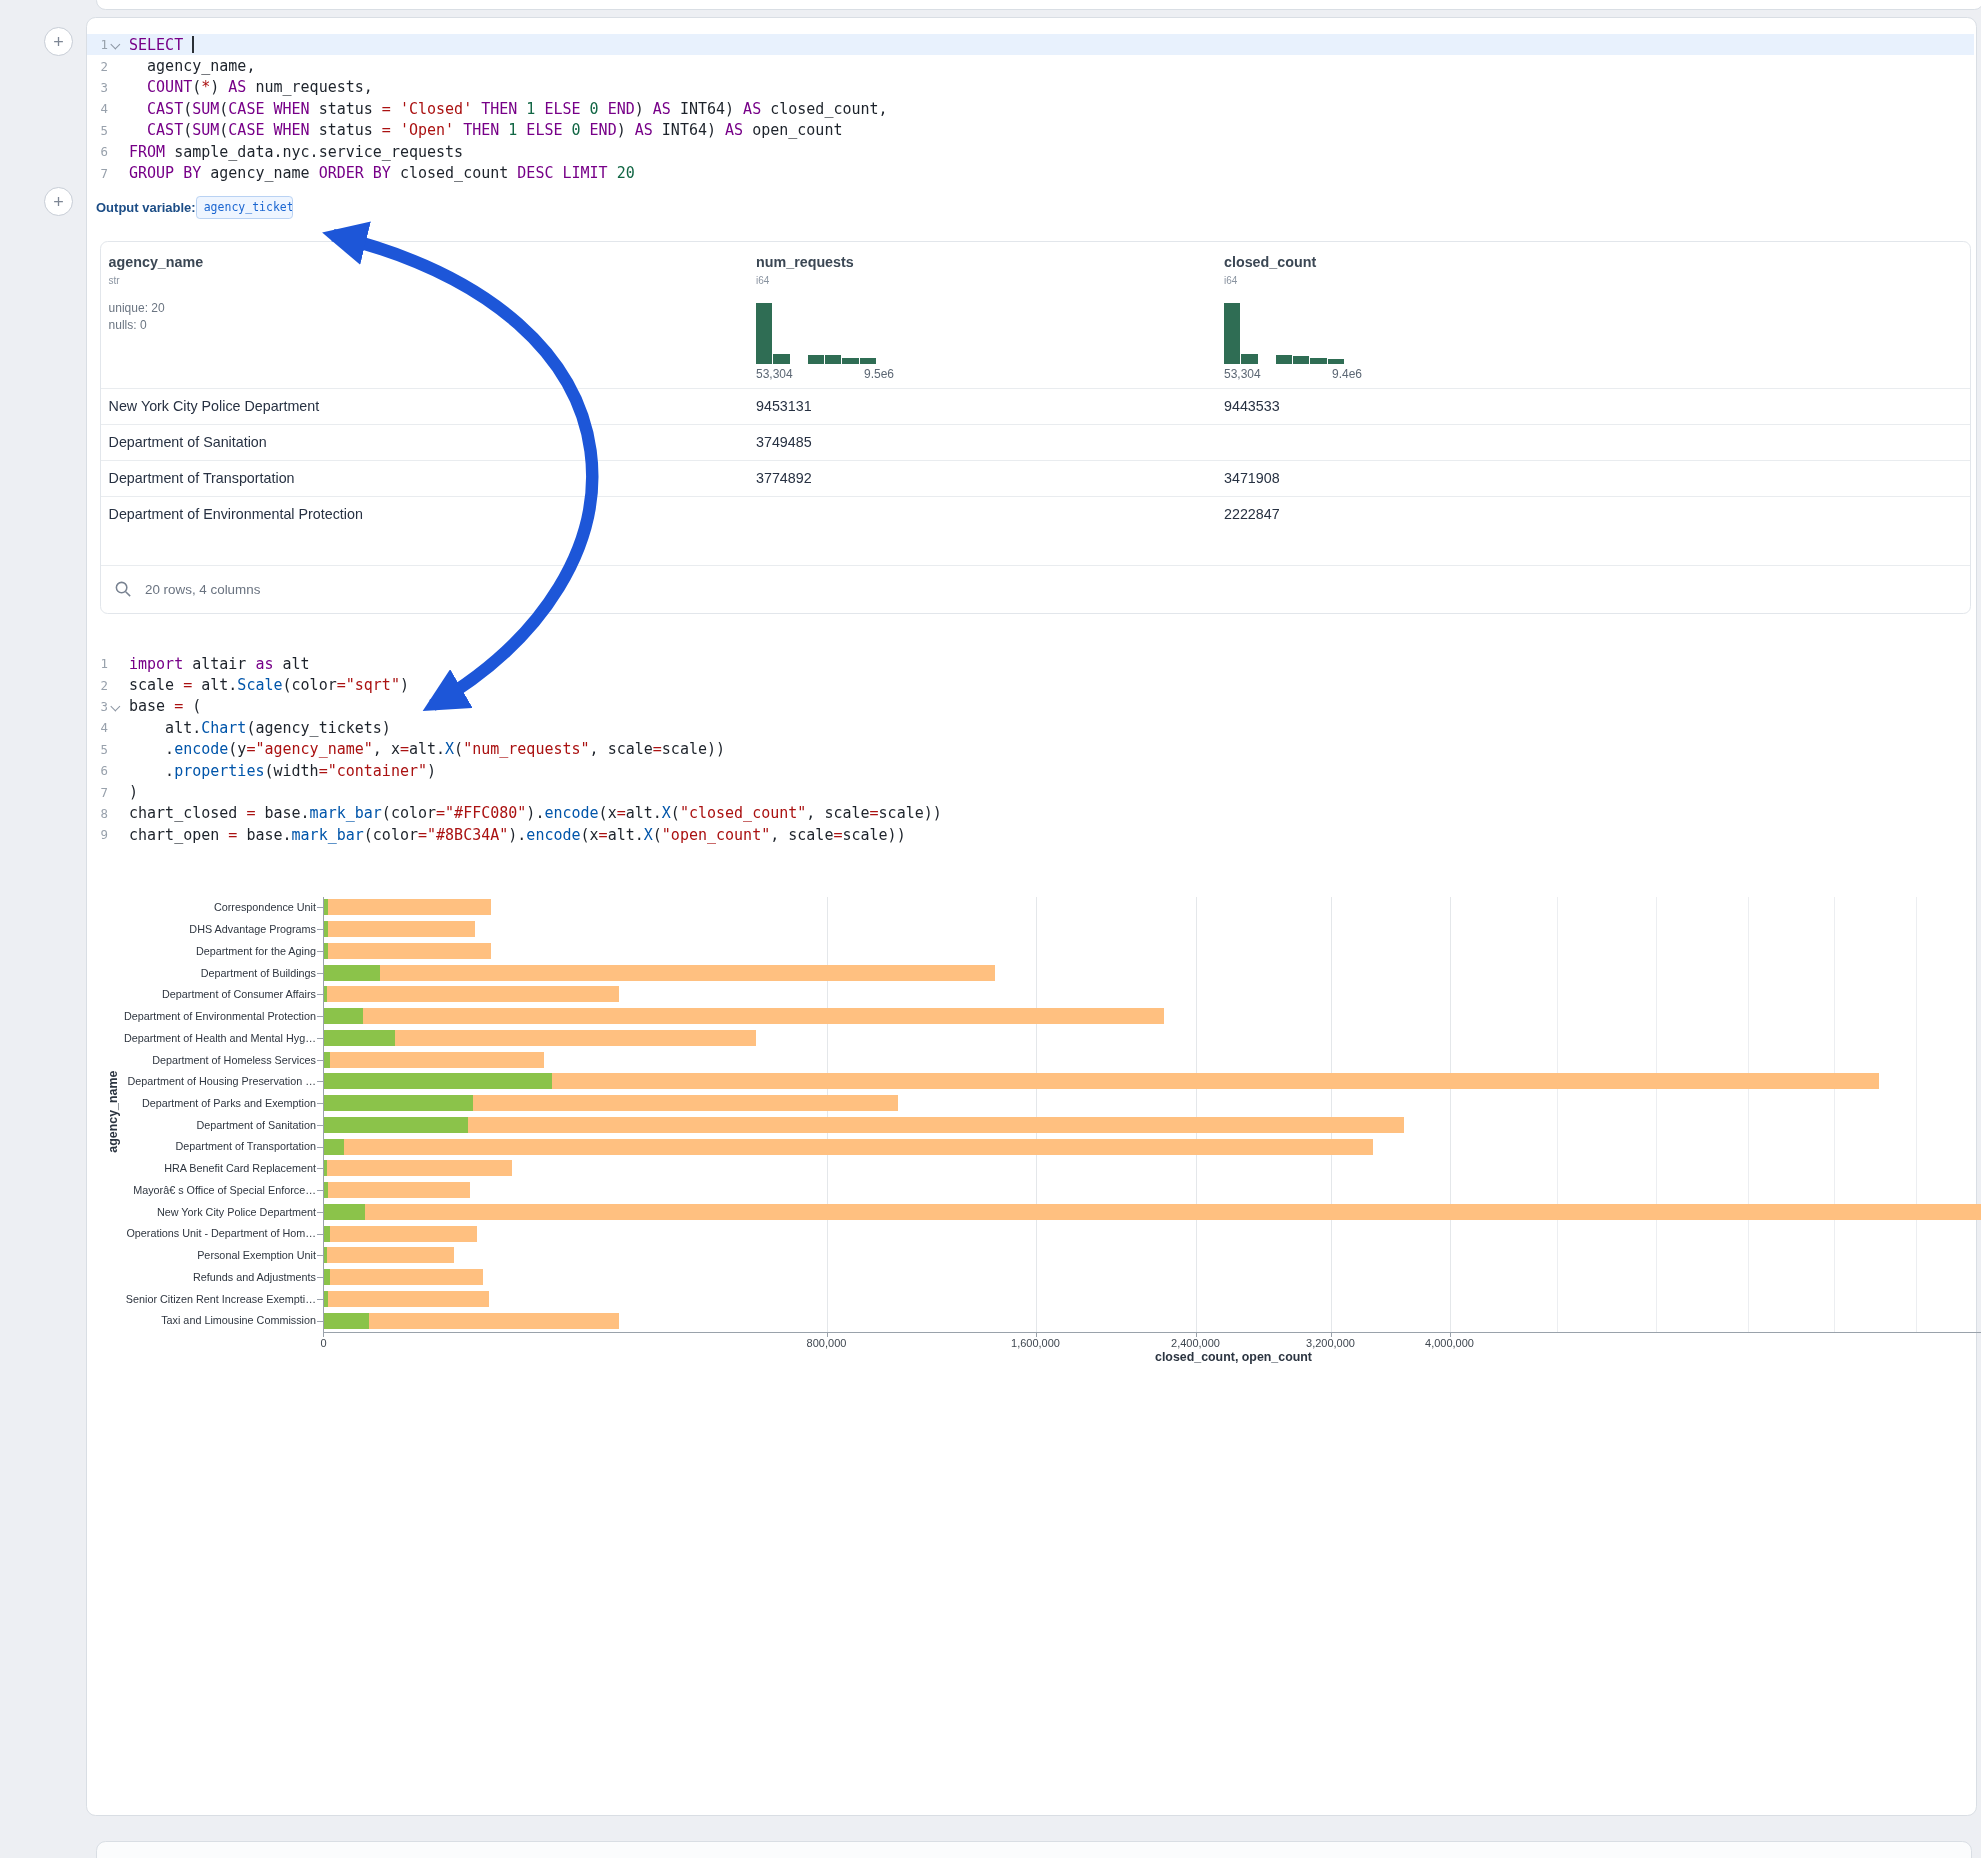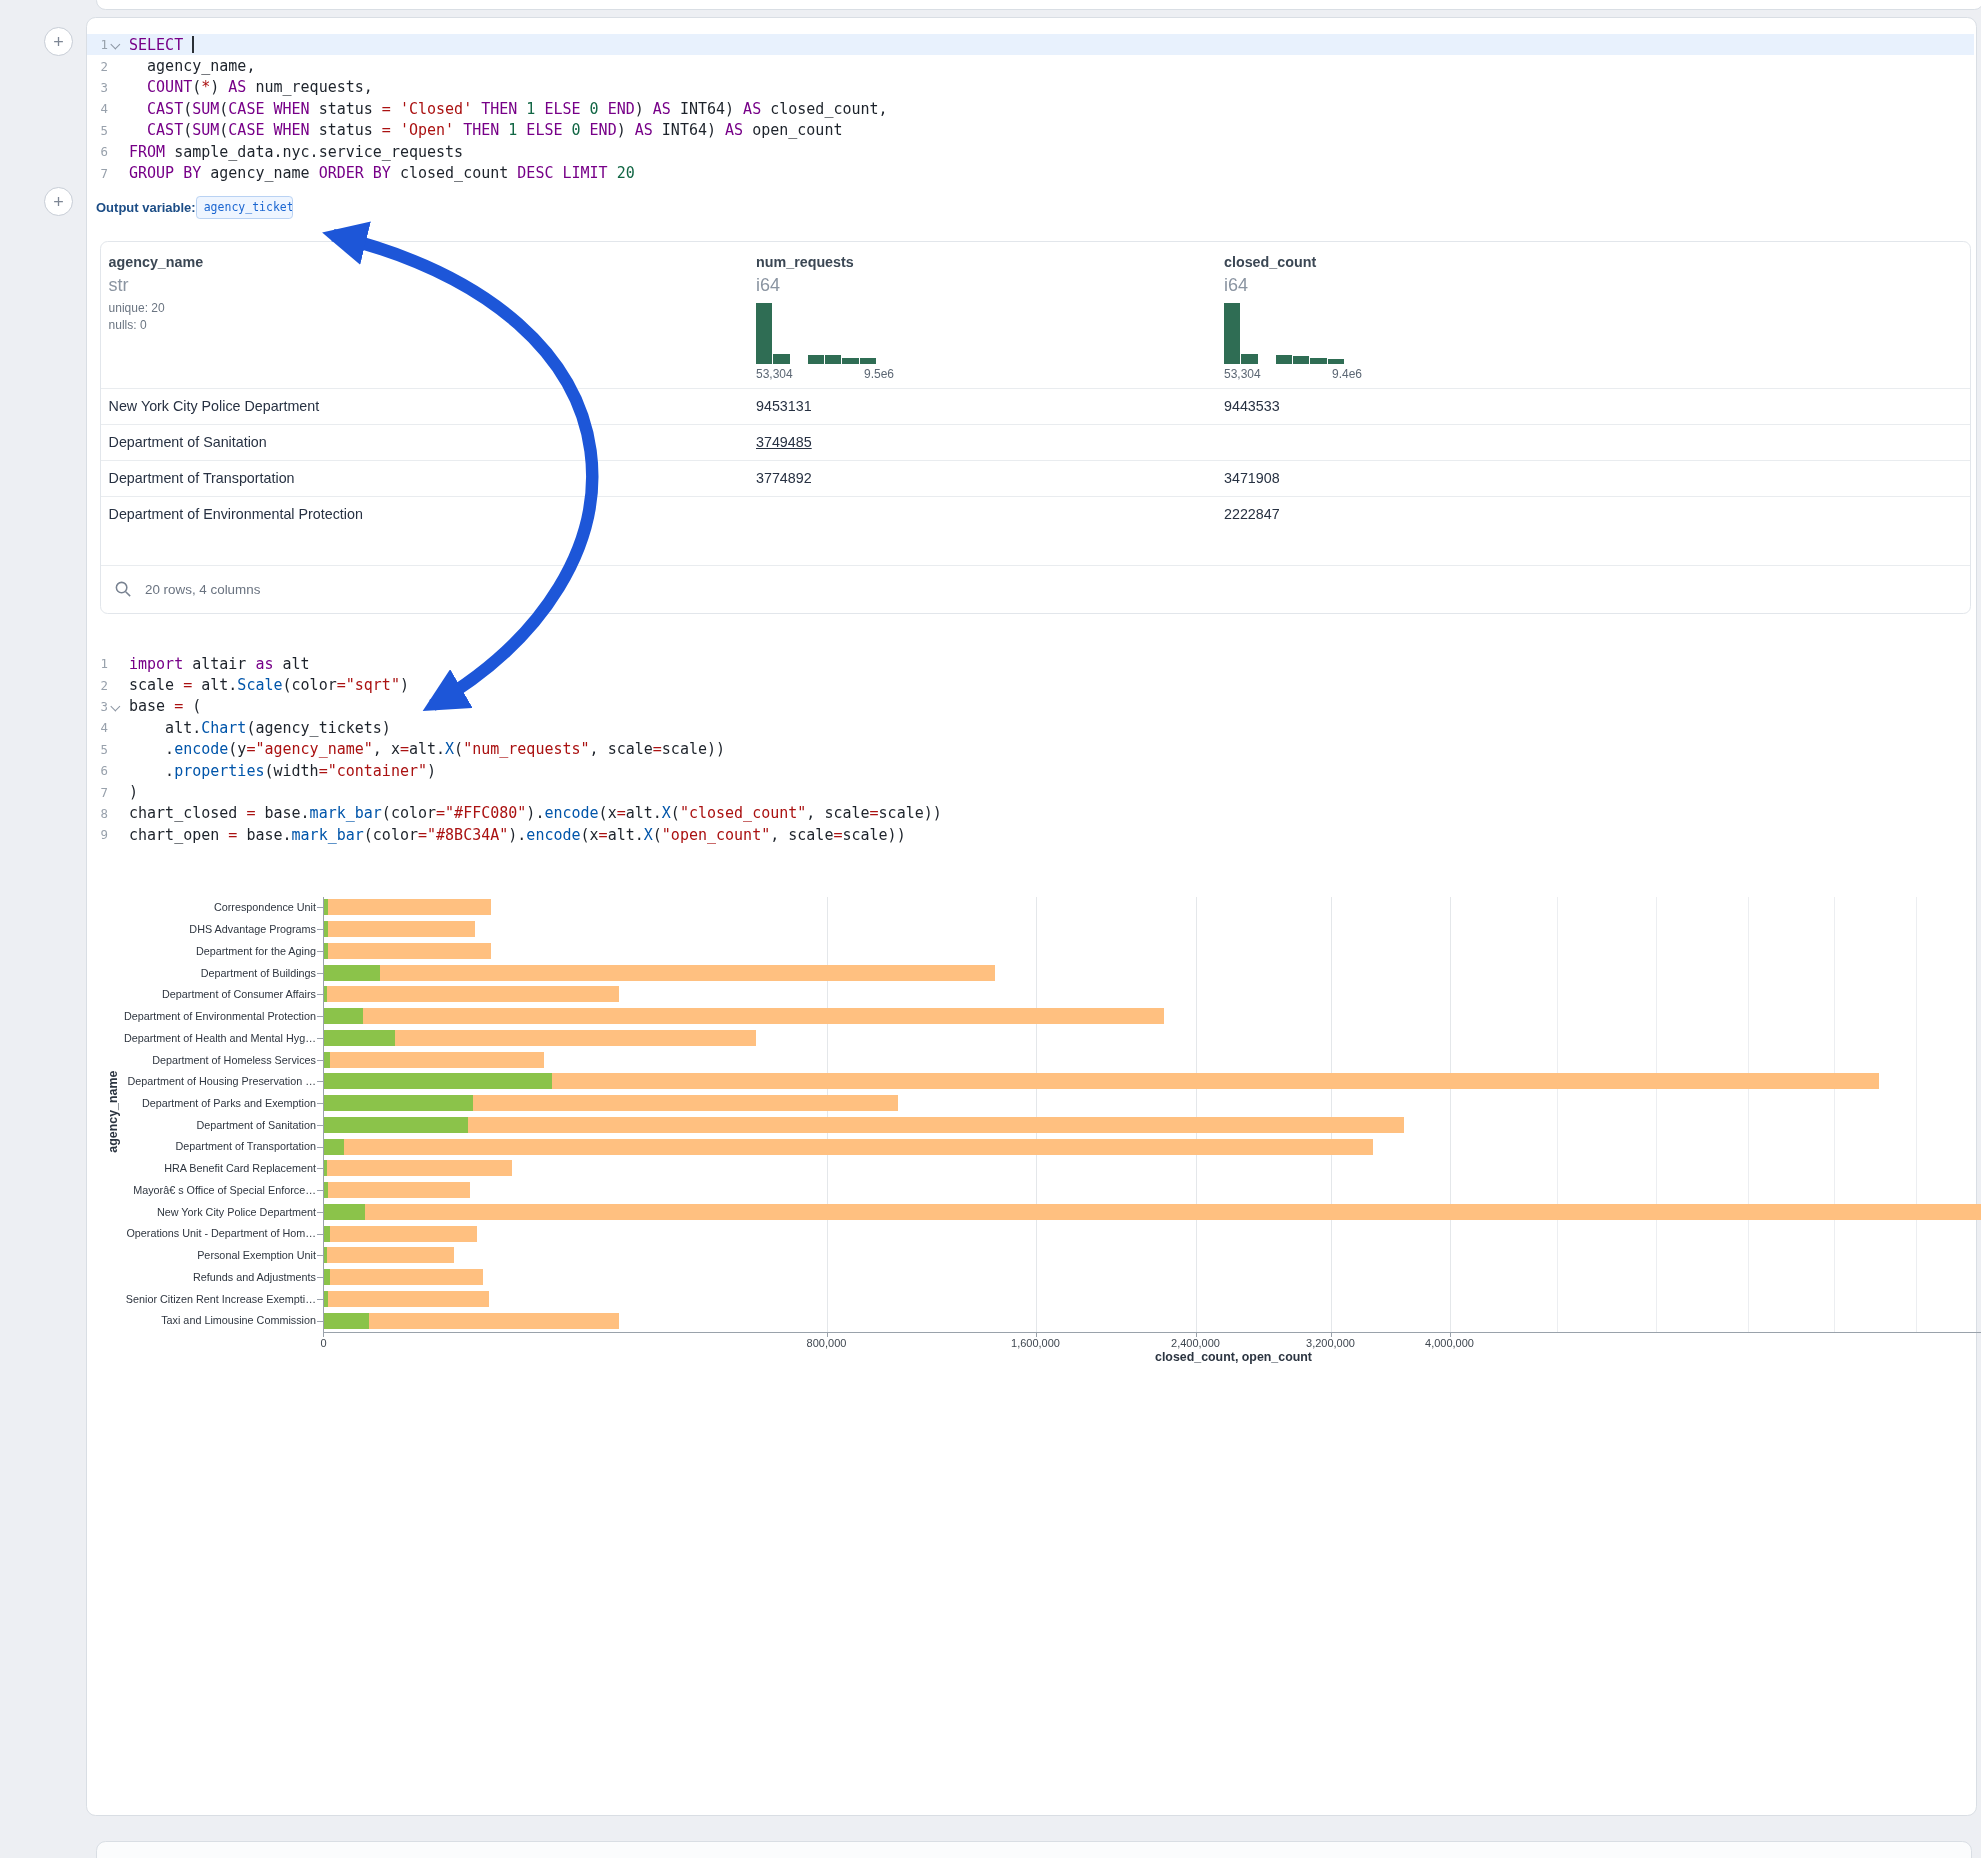--- a/index.html
+++ b/index.html
@@ -32,21 +32,21 @@
   .chip{position:absolute;left:196px;top:196px;height:19px;max-width:82px;overflow:hidden;
         white-space:nowrap;background:#eef5ff;border:1px solid #b9d2f3;border-radius:3.8px;
         color:#1b66d1;font-family:"DejaVu Sans Mono",monospace;font-size:11.5px;line-height:19px;
         padding:1px 6.7px;}
   
   .tcard{position:absolute;left:100px;top:241px;width:1869px;height:371px;background:#fff;
         border:1px solid #e2e6eb;border-radius:7.6px;overflow:hidden;}
   .thead{position:absolute;left:0;top:0;width:100%;height:146px;}
   .thcol{position:absolute;top:0;height:146px;}
   .tname{position:absolute;top:11.5px;font-size:14.3px;font-weight:bold;color:#3b4754;}
-  .ttype{position:absolute;top:32.5px;font-size:18px;color:#8a94a1;}
+  .ttype{position:absolute;top:32.5px;font-size:10px;color:#8a94a1;}
   .tmeta{position:absolute;font-size:12px;color:#6b7582;}
   .hist{position:absolute;top:61px;height:61px;display:flex;align-items:flex-end;gap:1px;}
   .hist b{display:block;width:16.3px;background:#2f6d54;}
   .histlab{position:absolute;top:125px;width:138px;display:flex;justify-content:space-between;
         font-size:12px;color:#5c6774;}
   .tbody{position:absolute;left:0;top:146px;width:100%;}
   .trow{position:relative;height:35px;border-top:1px solid #e9ecef;}
   .tcell{position:absolute;top:0;line-height:34px;font-size:14.3px;color:#273142;white-space:nowrap;
         overflow:hidden;}
   .tfoot{position:absolute;left:0;top:323px;width:100%;height:48px;border-top:1px solid #e9ecef;}
@@ -139,21 +139,21 @@
         </div>
       </div>
     <div class="tbody" id="tbody">
         <div class="trow">
           <div class="tcell" style="left: 7.6px; width: 621px;">New York City Police Department</div>
           <div class="tcell" style="left: 655px; width: 440px;">9453131</div>
           <div class="tcell" style="left: 1123px; width: 497px;">9443533</div>
         </div>
         <div class="trow">
           <div class="tcell" style="left: 7.6px; width: 621px;">Department of Sanitation</div>
-          <div class="tcell" style="left: 655px; width: 440px; text-decoration: underline;">3749485</div>
+          <div class="tcell" style="left: 655px; width: 440px;">3749485</div>
         </div>
         <div class="trow">
           <div class="tcell" style="left: 7.6px; width: 621px;">Department of Transportation</div>
           <div class="tcell" style="left: 655px; width: 440px;">3774892</div>
           <div class="tcell" style="left: 1123px; width: 497px;">3471908</div>
         </div>
         <div class="trow">
           <div class="tcell" style="left: 7.6px; width: 621px;">Department of Environmental Protection</div>
           <div class="tcell" style="left: 1123px; width: 497px;">2222847</div>
         </div>

